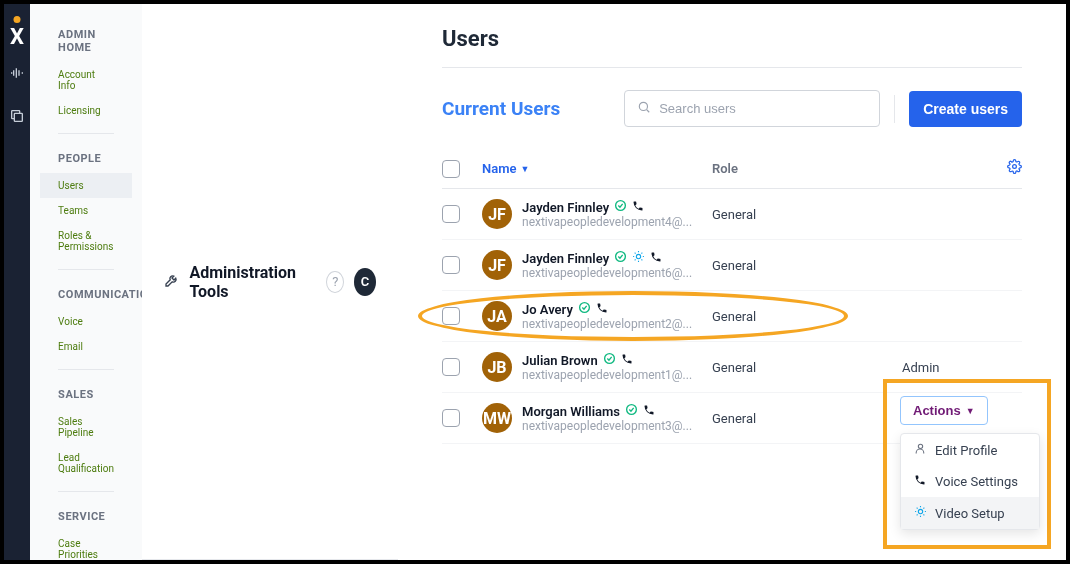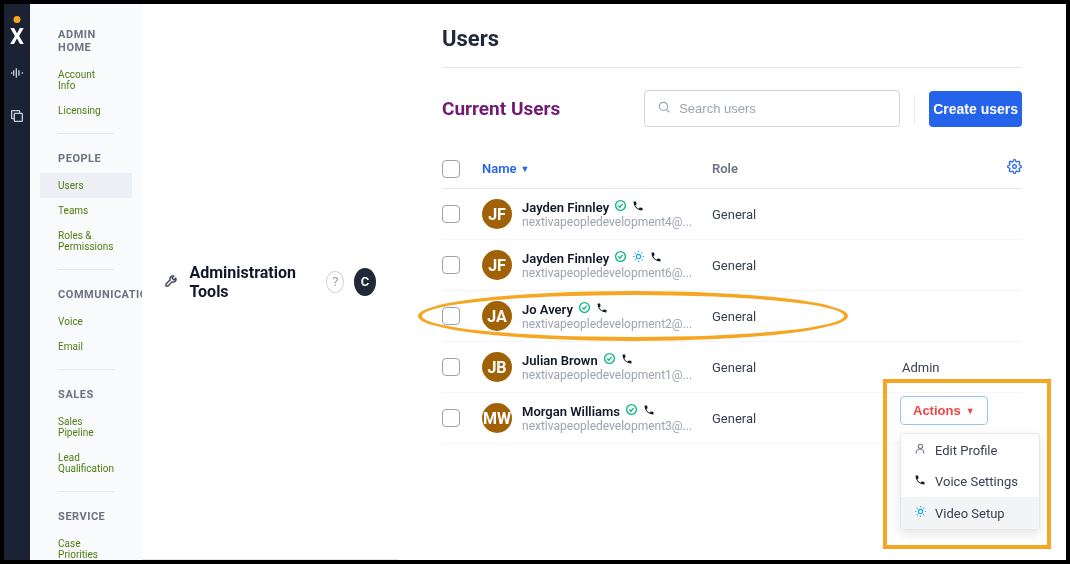--- a/index.html
+++ b/index.html
@@ -18,26 +18,26 @@
 .main { flex: 1; display: flex; flex-direction: row; }
 .topbar { display: flex; align-items: center; padding: 14px 22px; border-bottom: 1px solid #e5e7eb; gap: 10px; }
 .topbar-title { font-size: 16px; font-weight: 700; color: #111827; }
 .topbar-spacer { flex: 1; }
 .help-icon { width: 22px; height: 22px; border: 1.5px solid #d1d5db; border-radius: 50%; color: #9ca3af; display: flex; align-items: center; justify-content: center; font-size: 13px; }
 .avatar-c { width: 28px; height: 28px; background: #1f2937; color: #fff; border-radius: 50%; display: flex; align-items: center; justify-content: center; font-size: 13px; font-weight: 600; }
 .content { padding: 22px 44px; flex: 1; overflow: visible; position: relative; }
 .page-title { font-size: 22px; font-weight: 700; color: #1f2937; margin-bottom: 16px; }
 .divider { border: none; border-top: 1px solid #e5e7eb; margin-bottom: 22px; }
 .subheader { display: flex; align-items: center; gap: 14px; margin-bottom: 22px; }
-.sub-title { font-size: 19px; font-weight: 700; color: #701a75; flex: 1; }
+.sub-title { font-size: 19px; font-weight: 700; color: #3b82f6; flex: 1; }
 .search { border: 1px solid #d1d5db; border-radius: 4px; padding: 8px 12px; display: flex; align-items: center; gap: 8px; width: 256px; }
 .search input { border: none; outline: none; font-size: 13px; flex: 1; color: #374151; }
 .search input::placeholder { color: #9ca3af; }
 .vsep { width: 1px; height: 28px; background: #e5e7eb; }
-.btn-primary { background: #2563eb; color: #fff; border: none; border-radius: 4px; padding: 10px 4px; font-size: 14px; font-weight: 600; cursor: pointer; }
+.btn-primary { background: #2563eb; color: #fff; border: none; border-radius: 4px; padding: 10px 14px; font-size: 14px; font-weight: 600; cursor: pointer; }
 .table-head { display: flex; align-items: center; padding: 10px 0; border-bottom: 1px solid #e5e7eb; }
 .col-check { width: 40px; display: flex; align-items: center; }
 .checkbox { width: 18px; height: 18px; border: 1.5px solid #9ca3af; border-radius: 4px; }
 .col-name { width: 230px; font-size: 13px; color: #2563eb; font-weight: 600; display: flex; align-items: center; gap: 4px; }
 .col-team { width: 190px; font-size: 13px; color: #6b7280; font-weight: 600; }
 .col-role { width: 120px; font-size: 13px; color: #6b7280; font-weight: 600; }
 .col-gear { flex: 1; text-align: right; color: #2563eb; }
 .row { display: flex; align-items: center; padding: 10px 0; border-bottom: 1px solid #f3f4f6; position: relative; }
 .avatar { width: 30px; height: 30px; background: #a16207; color: #fff; border-radius: 50%; display: flex; align-items: center; justify-content: center; font-size: 16px; font-weight: 700; margin-right: 10px; }
 .name-block { display: flex; align-items: center; width: 230px; }
@@ -45,21 +45,21 @@
 .name-line { display: flex; align-items: center; gap: 5px; font-size: 13px; font-weight: 600; color: #111827; }
 .email-line { font-size: 12px; color: #9ca3af; }
 .team-cell { width: 190px; font-size: 13px; color: #374151; }
 .role-cell { width: 120px; font-size: 13px; color: #374151; }
 .badge-check { color: #10b981; font-size: 13px; }
 .badge-phone { color: #111827; font-size: 12px; }
 .badge-vid { color: #0ea5e9; font-size: 12px; }
 .highlight-ellipse { position: absolute; border: 4px solid #f5a623; border-radius: 50%; width: 430px; height: 50px; left: -24px; top: 50%; transform: translateY(-50%); pointer-events: none; }
 .highlight-box { position: absolute; border: 4px solid #f5a623; right: 15px; top: 375px; width: 168px; height: 170px; pointer-events: none; z-index: 5; }
 .actions-wrap { position: absolute; right: 26px; top: 392px; z-index: 10; }
-.actions-btn { border: 1px solid #93c5fd; color: #ef4444; background: #fff; border-radius: 4px; padding: 6px 12px; font-size: 13px; font-weight: 600; display: flex; align-items: center; gap: 5px; cursor: pointer; }
+.actions-btn { border: 1px solid #93c5fd; color: #701a75; background: #fff; border-radius: 4px; padding: 6px 12px; font-size: 13px; font-weight: 600; display: flex; align-items: center; gap: 5px; cursor: pointer; }
 .actions-menu { background: #fff; border: 1px solid #e5e7eb; border-radius: 4px; margin-top: 8px; box-shadow: 0 4px 12px rgba(0,0,0,0.1); width: 140px; }
 .menu-item { display: flex; align-items: center; gap: 8px; padding: 8px 12px; font-size: 13px; color: #374151; cursor: pointer; }
 .menu-item.sel { background: #f3f4f6; }
 .menu-icon { width: 14px; text-align: center; color: #6b7280; }
 .sort-caret { font-size: 9px; color: #2563eb; }
 svg.icon { width: 16px; height: 16px; }
 </style>
 </head>
 <body>
 

